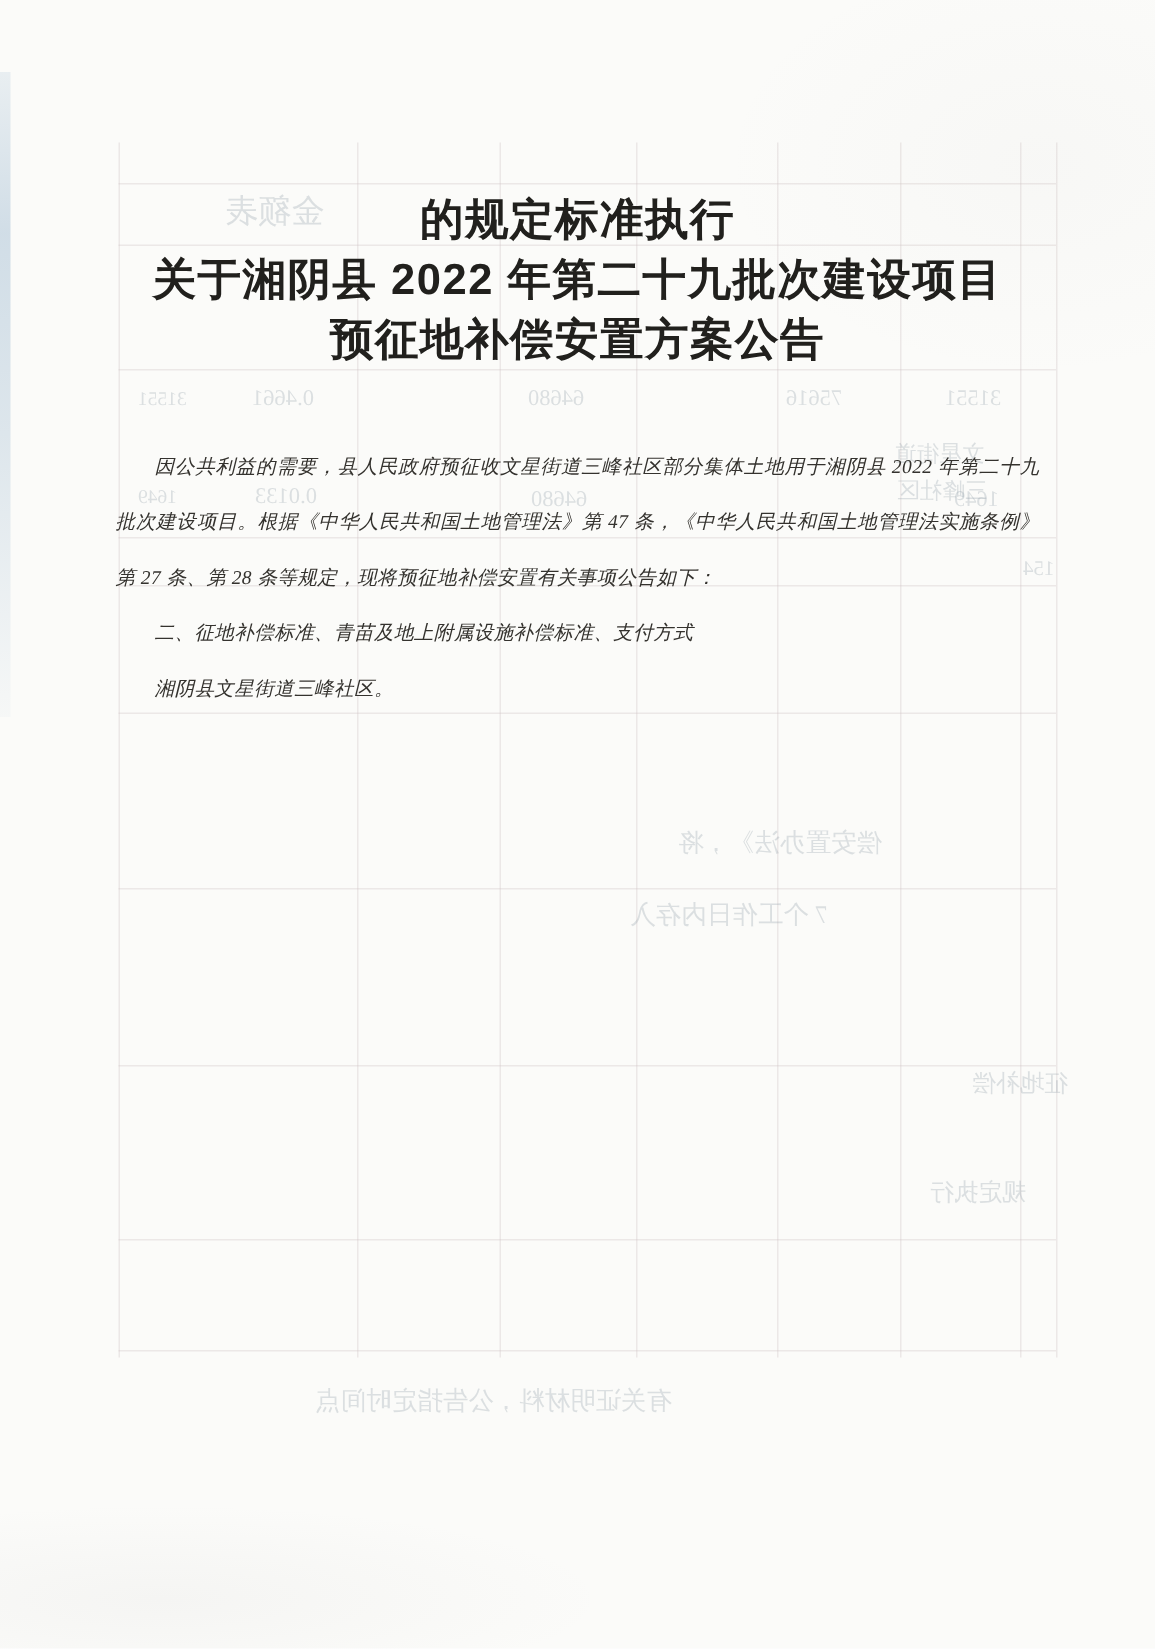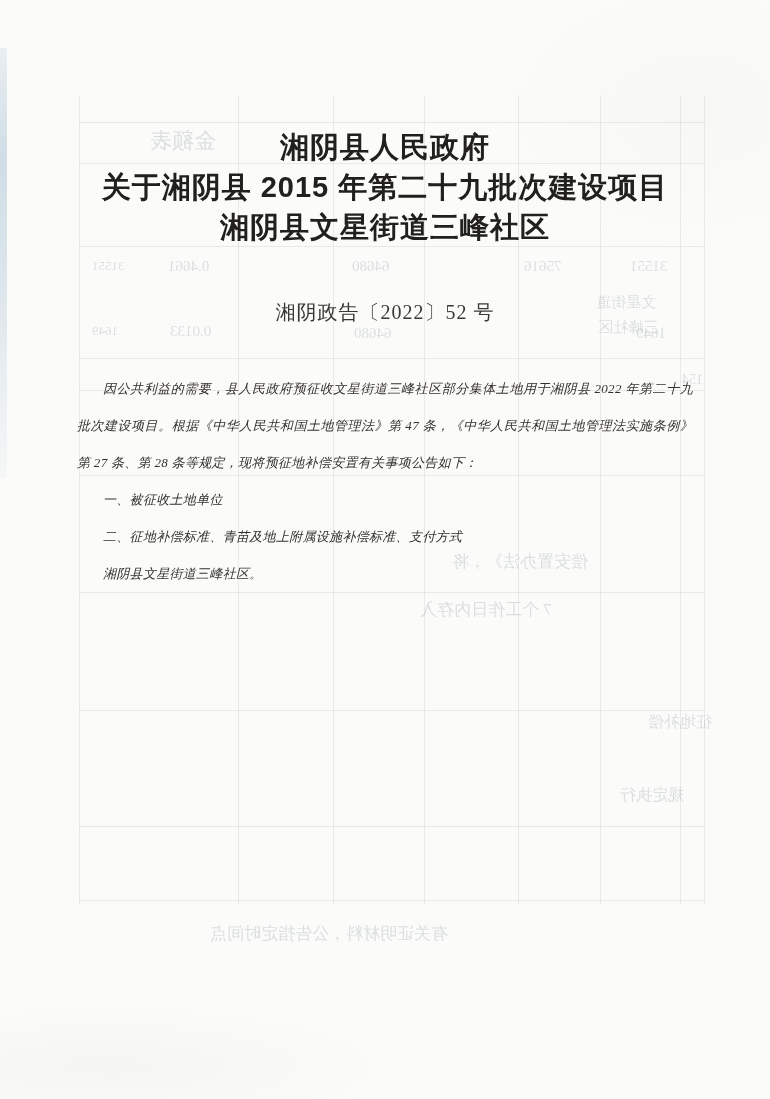--- a/index.html
+++ b/index.html
@@ -128,28 +128,26 @@
       <span class="ghost-text" style="left: 620px; top: 785px; font-size: 16px;">规定执行</span>
       <span class="ghost-text" style="left: 648px; top: 712px; font-size: 16px;">征地补偿</span>
       <span class="ghost-text" style="left: 210px; top: 922px; font-size: 17px;">有关证明材料，公告指定时间点</span>
     </div>
 
   <div class="edge-artifact"></div>
 
   <div class="content">
 
     <h1 class="title">
-      <div>湘阴县人民政府</div>
-      <div>关于湘阴县 2015 年第二十九批次建设项目</div>
-      <div>湘阴县文星街道三峰社区</div>
+      <div>的规定标准执行</div>
+      <div>关于湘阴县 2022 年第二十九批次建设项目</div>
+      <div>预征地补偿安置方案公告</div>
     </h1>
 
-    <div class="doc-number">湘阴政告〔2022〕52 号</div>
 
     <div class="body-text">
       <p>因公共利益的需要，县人民政府预征收文星街道三峰社区部分集体土地用于湘阴县 2022 年第二十九批次建设项目。根据《中华人民共和国土地管理法》第 47 条，《中华人民共和国土地管理法实施条例》第 27 条、第 28 条等规定，现将预征地补偿安置有关事项公告如下：</p>
-      <p>一、被征收土地单位</p>
       <p>二、征地补偿标准、青苗及地上附属设施补偿标准、支付方式</p>
       <p>湘阴县文星街道三峰社区。</p>
     </div>
 
   </div>
 </div>
 
 </body></html>

